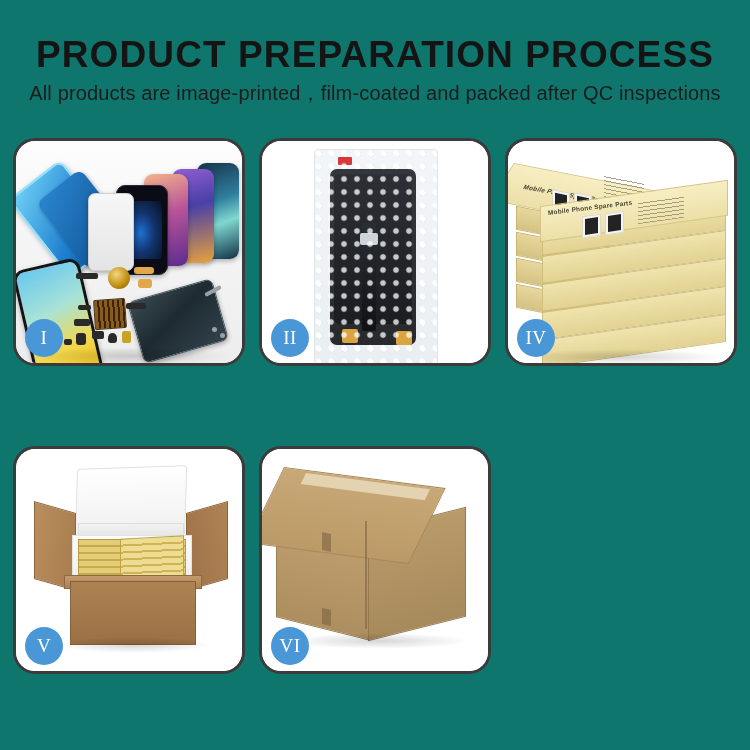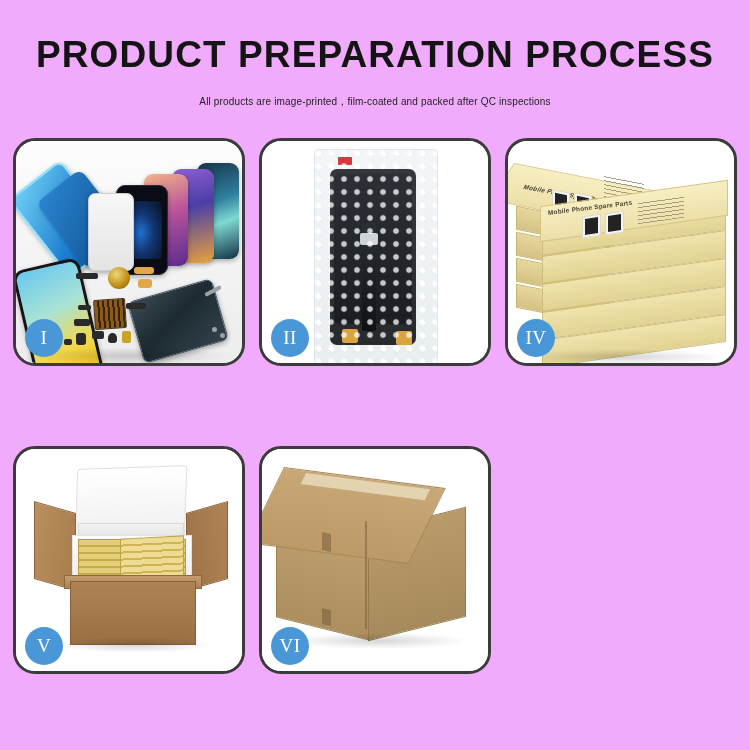--- a/index.html
+++ b/index.html
@@ -11,42 +11,42 @@
     width: 750px;
     height: 750px;
     overflow: hidden;
     font-family: "Liberation Sans", sans-serif;
     color: #111111;
   }
   .page {
     position: relative;
     width: 750px;
     height: 750px;
-    background: #f0abfc;
+    background: #0f766e;
   }
 
   
   .header {
     position: absolute;
     left: 0;
     top: 32px;
     width: 750px;
     text-align: center;
   }
   .title {
     font-size: 37px;
     font-weight: bold;
     letter-spacing: 1.1px;
     color: #141414;
     line-height: 46px;
     white-space: nowrap;
   }
   .subtitle {
-    margin-top: 14px;
-    font-size: 10px;
+    margin-top: 5px;
+    font-size: 20px;
     font-weight: normal;
     letter-spacing: 0.15px;
     color: #1c1c1c;
     line-height: 20px;
     white-space: nowrap;
   }
 
   
   .grid {
     position: absolute;

